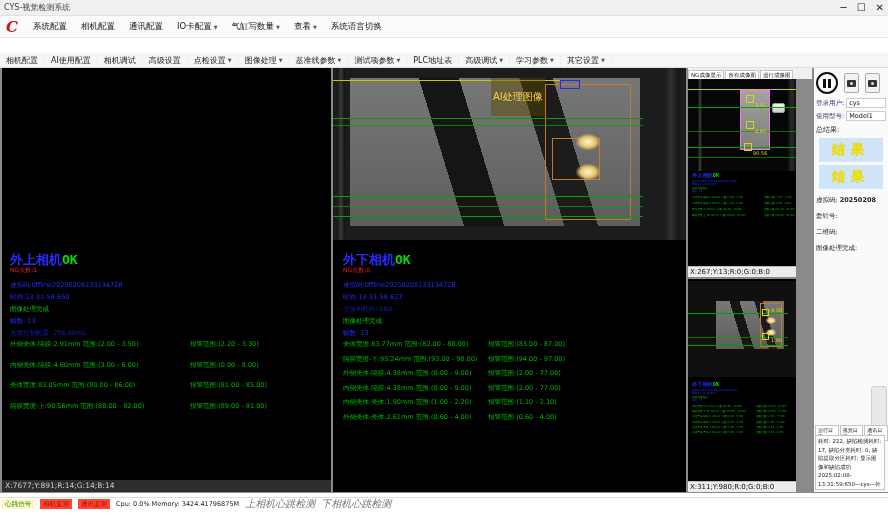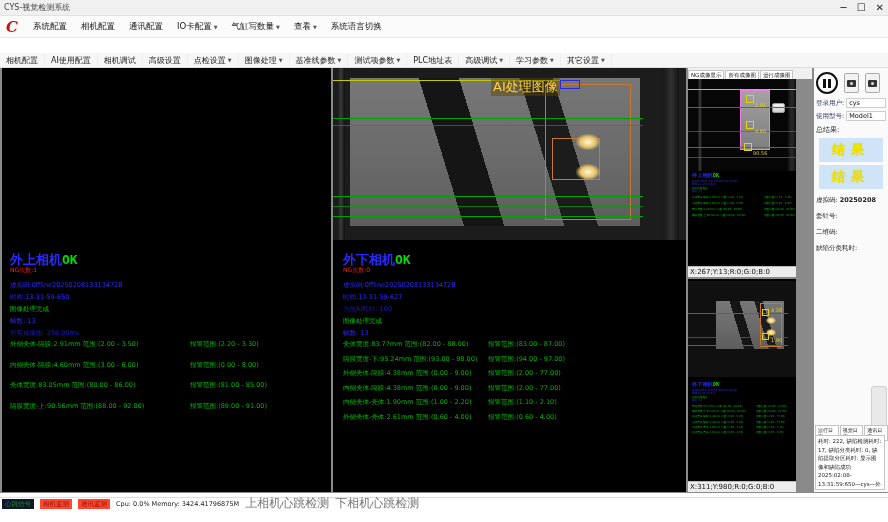--- a/index.html
+++ b/index.html
@@ -51,21 +51,21 @@
   .hline { position:absolute; height:1px; }
   .green { background:#00a400; }
   .yellow-line { background:#c8c800; }
   .product { position:absolute; background:linear-gradient(180deg,#a3a3a3,#8b8b8b 60%,#7f7f7f);
     border:1px solid #f07ae6; }
   .connector { position:absolute; background:linear-gradient(180deg,#f2f2f2,#cfcfcf);
     border:1px solid #999; border-radius:3px; }
   .blue-rect { position:absolute; border:1px solid #2a2ae0; }
   .orange-rect { position:absolute; border:1px solid #c9772e; }
   .glow { position:absolute; background:radial-gradient(ellipse at center,#fff8d8 0%,#e8c46a 45%,rgba(0,0,0,0) 75%); }
-  .ylabel { position:absolute; color:#ffd24a; font-size:13px; background:rgba(90,70,0,.45); padding:0 2px; white-space:nowrap; }
+  .ylabel { position:absolute; color:#ffd24a; font-size:10px; background:rgba(90,70,0,.45); padding:12px 2px; white-space:nowrap; }
   .blabel { position:absolute; color:#3b5bff; font-size:7px; white-space:nowrap; }
   .gray-block { position:absolute; background:linear-gradient(180deg,#777,#6a6a6a 55%,#5d5d5d); overflow:hidden; }
   .diag { position:absolute; inset:0; background:
     linear-gradient(73deg, rgba(0,0,0,0) 34%, #151515 34%, #151515 46%, rgba(0,0,0,0) 46%),
     linear-gradient(73deg, rgba(0,0,0,0) 64%, #1c1c1c 64%, #1c1c1c 74%, rgba(0,0,0,0) 74%); }
 
   
   .ovl-title { position:absolute; font-size:13px; font-weight:bold; color:#2a2aff; white-space:nowrap; }
   .ovl-title .ok { color:#00dd00; font-family:"DejaVu Sans Mono","Liberation Mono",monospace; }
   .ovl-ng { position:absolute; font-size:6px; color:#ff2020; white-space:nowrap; }
@@ -115,24 +115,24 @@
     background:#e9e9e9; border:1px solid #cfcfcf; border-radius:3px; }
   #log-tabs { position:absolute; left:1px; top:357px; display:flex; gap:1px; }
   .ltab { font-size:5px; color:#222; background:#fff; border:1px solid #c4c4c4; padding:1px 2px; }
   #log-area { position:absolute; left:1px; top:367px; width:70px; height:55px; background:#fff;
     border:1px solid #c4c4c4; font-size:5.5px; line-height:1.55; color:#222; padding:1px 2px; overflow:hidden; }
 
   
   #statusbar { left:0; top:497px; width:888px; height:12px; background:#fff;
     border-top:1px solid #ddd; display:flex; align-items:center; gap:6px; padding-left:2px; }
   .st-chip { font-size:6.5px; padding:0 3px; height:10px; line-height:10px; }
-  #st-heartbeat { background:#0f172a; color:#1e8a1e; }
+  #st-heartbeat { background:#fef9c3; color:#1e8a1e; }
   .st-red { background:#ff4632; color:#8f1400; }
   .st-text { font-size:6.5px; color:#222; }
-  .st-gray { font-size:12px; color:#777; }
+  .st-gray { font-size:10px; color:#777;font-style:italic; }
 </style>
 </head>
 <body>
 
 <div id="app">
 
   <div id="titlebar" class="abs">
     <span class="title">CYS-视觉检测系统</span>
     <div id="win-controls">
       <span>─</span>
@@ -250,21 +250,21 @@
 
     <div id="view-left" class="view">
       <div class="ovl-title" style="left:8px; top:183px;">
         <span>外上相机</span><span class="ok">OK</span>
       </div>
       <div class="ovl-ng" style="left:8px; top:198px;">NG次数:1</div>
       <div class="ovl-line c-blue" style="left:8px; top:213px;">虚拟码:0ffline2025020813313472B</div>
       <div class="ovl-line c-blue" style="left:8px; top:225px;">时间:13-31-59-650</div>
       <div class="ovl-line c-green" style="left:8px; top:237px;">图像处理完成</div>
       <div class="ovl-line c-blue" style="left:8px; top:249px;">帧数: 13</div>
-      <div class="ovl-line c-dim" style="left:8px; top:261px;">所有成像图: 256.00ms</div>
+      <div class="ovl-line c-dim" style="left:8px; top:261px;">光源控制配置: 256.00ms</div>
       <div class="meas" style="left:8px; top:272px; width:315px;">
 
           <div class="mrow" style="margin-bottom:11.5px;">
             <span class="ml">外侧壳体-隔膜:2.91mm 范围:(2.00 - 3.50)</span>
             <span class="ma" style="left:180px;">报警范围:(2.20 - 3.30)</span>
           </div>
 
           <div class="mrow" style="margin-bottom:11.5px;">
             <span class="ml">内侧壳体-隔膜:4.60mm 范围:(3.00 - 6.00)</span>
             <span class="ma" style="left:180px;">报警范围:(0.00 - 8.00)</span>
@@ -273,20 +273,21 @@
           <div class="mrow" style="margin-bottom:11.5px;">
             <span class="ml">壳体宽度:83.05mm 范围:(80.00 - 86.00)</span>
             <span class="ma" style="left:180px;">报警范围:(81.00 - 85.00)</span>
           </div>
 
           <div class="mrow" style="margin-bottom:11.5px;">
             <span class="ml">隔膜宽度-上:90.56mm 范围:(88.00 - 92.00)</span>
             <span class="ma" style="left:180px;">报警范围:(89.00 - 91.00)</span>
           </div>
         </div>
+      <div class="coordbar-dark">X:7677;Y:891;R:14;G:14;B:14</div>
     </div>
 
     <div id="view-right" class="view">
       <div class="scene" style="height:172px; background:#1c1c1c;">
         <div class="stripe" style="left:4px; width:8px;"></div>
         <div class="stripe" style="left:330px; width:16px; opacity:.7;"></div>
         <div class="gray-block" style="left:17px; top:10px; width:290px; height:148px;">
           <div class="diag"></div>
         </div>
         <div class="hline yellow-line" style="left:0; top:12px; width:240px;"></div>
@@ -496,21 +497,21 @@
 
           <div class="result-box">结果</div>
         </div>
 
       <div class="side-kv">
         <span>虚拟码:</span>
         <b>20250208</b>
       </div>
       <div class="side-kv">套针号:</div>
       <div class="side-kv">二维码:</div>
-      <div class="side-kv">缺陷分类耗时:</div>
+      <div class="side-kv">图像处理完成:</div>
 
       <div id="side-strip-btn"></div>
 
       <div id="log-tabs">
 
           <div class="ltab">运行日志</div>
 
           <div class="ltab">视觉日志</div>
 
           <div class="ltab">通讯日志</div>

